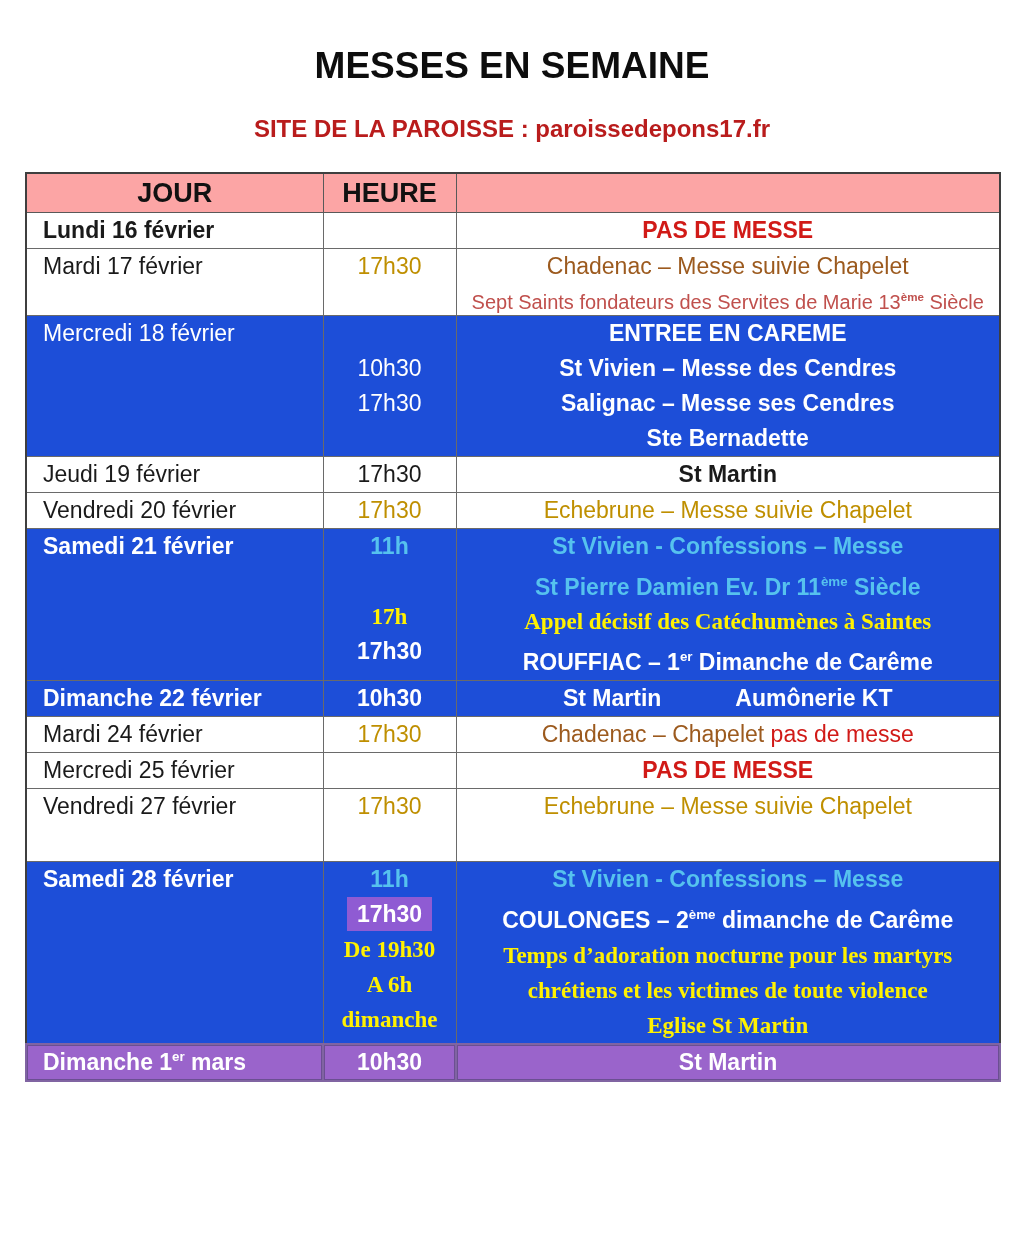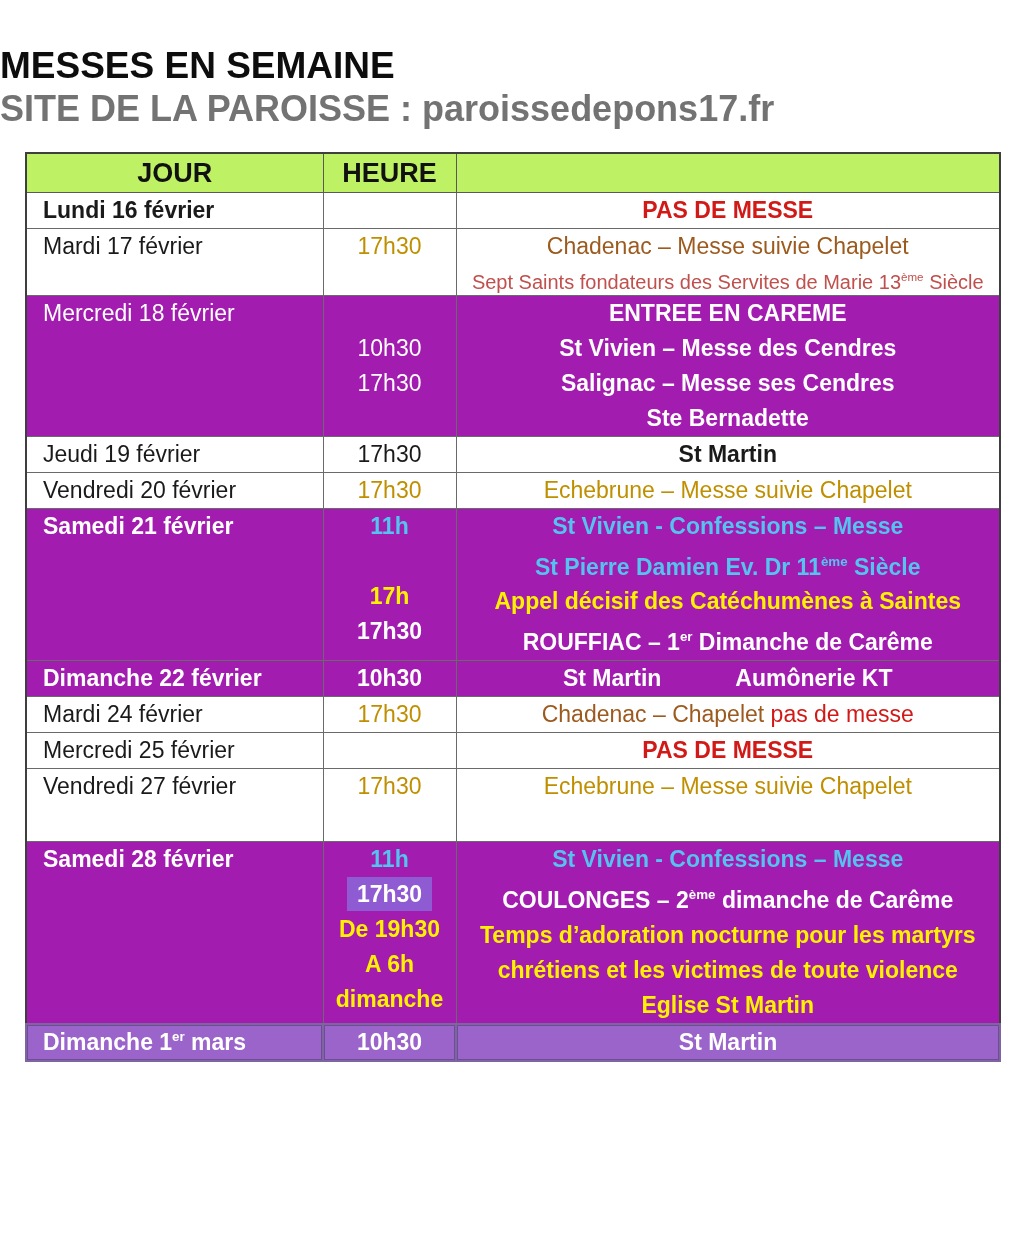--- a/index.html
+++ b/index.html
@@ -1,60 +1,60 @@
 <!DOCTYPE html>
 <html><head>
 <meta charset="utf-8">
 <style>
   html,body{margin:0;padding:0;}
   body{
     width:1024px;height:1238px;background:#ffffff;
     font-family:"Liberation Sans",sans-serif;color:#1a1a1a;
     -webkit-font-smoothing:antialiased;
   }
-  .titles{text-align:left;margin-top:40px;}
+  .titles{text-align:center;margin-top:40px;}
   .title{font-size:37px;font-weight:700;color:#0d0d0d;line-height:52px;letter-spacing:0px;}
   .sup-title{font-size:21px;vertical-align:super;font-weight:700;}
-  .site{font-size:36px;font-weight:700;color:#737373;margin-top:0;line-height:34px;}
+  .site{font-size:24px;font-weight:700;color:#b91c1c;margin-top:20px;line-height:34px;}
 
   table.sched{
     border-collapse:collapse;table-layout:fixed;
     width:974px;margin:26px 0 0 25px;
     border:2px solid #3f3f3f;
   }
   col.c-day{width:297px;} col.c-time{width:133px;} col.c-event{width:544px;}
   th{
-    background:#bef264;color:#111;font-size:27px;font-weight:700;
+    background:#fca5a5;color:#111;font-size:27px;font-weight:700;
     height:38px;border:1px solid #595959;text-align:center;padding:0;
   }
   td{
     border:1px solid #6a6a6a;font-size:23px;padding:0;vertical-align:middle;margin-left:44px;
   }
   td.day{text-align:left;padding-left:16px;}
   td.time,td.event{text-align:center;}
   tr.h1 td{height:35px;}
   .line{line-height:35px;min-height:35px;}
   .line-sm{line-height:26px;min-height:26px;font-size:20px;}
   .spacer{height:37px;}
   .top td{vertical-align:top;}
 
-  tr.purple td{background:#a21caf;color:#ffffff;}
+  tr.purple td{background:#1d4ed8;color:#ffffff;}
   tr.bright td{background:#9A64CB;border:2px solid #8064A2;box-shadow:inset 0 0 0 1px #6b4f92;}
 
   .bold{font-weight:700;}
   .red{color:#D11A17;font-weight:700;}
   .gold{color:#BF8F00;}
   .brown{color:#9C5A1E;}
   .rose{color:#C0504D;}
   .blue{color:#56C2EE;font-weight:700;}
-  .yellow{color:#FFF101;font-weight:700;}
+  .yellow{color:#FFF101;font-weight:700;font-family:Liberation Serif, serif;}
   .wb{color:#ffffff;font-weight:700;}
   .wr{color:#ffffff;font-weight:400;}
   .hl{background:#8F5BD3;padding:1px 10px;display:inline-block;line-height:32px;}
-  .sup{font-size:58%;vertical-align:super;}
+  .sup{font-size:58%;vertical-align:super;font-weight:bold;}
   .split{display:flex;justify-content:center;gap:74px;}
 </style>
 </head>
 <body>
 
 <div class="page">
 
   <div class="titles">
     <div class="title">MESSES EN SEMAINE</div>
     <div class="site">SITE DE LA PAROISSE : paroissedepons17.fr</div>

